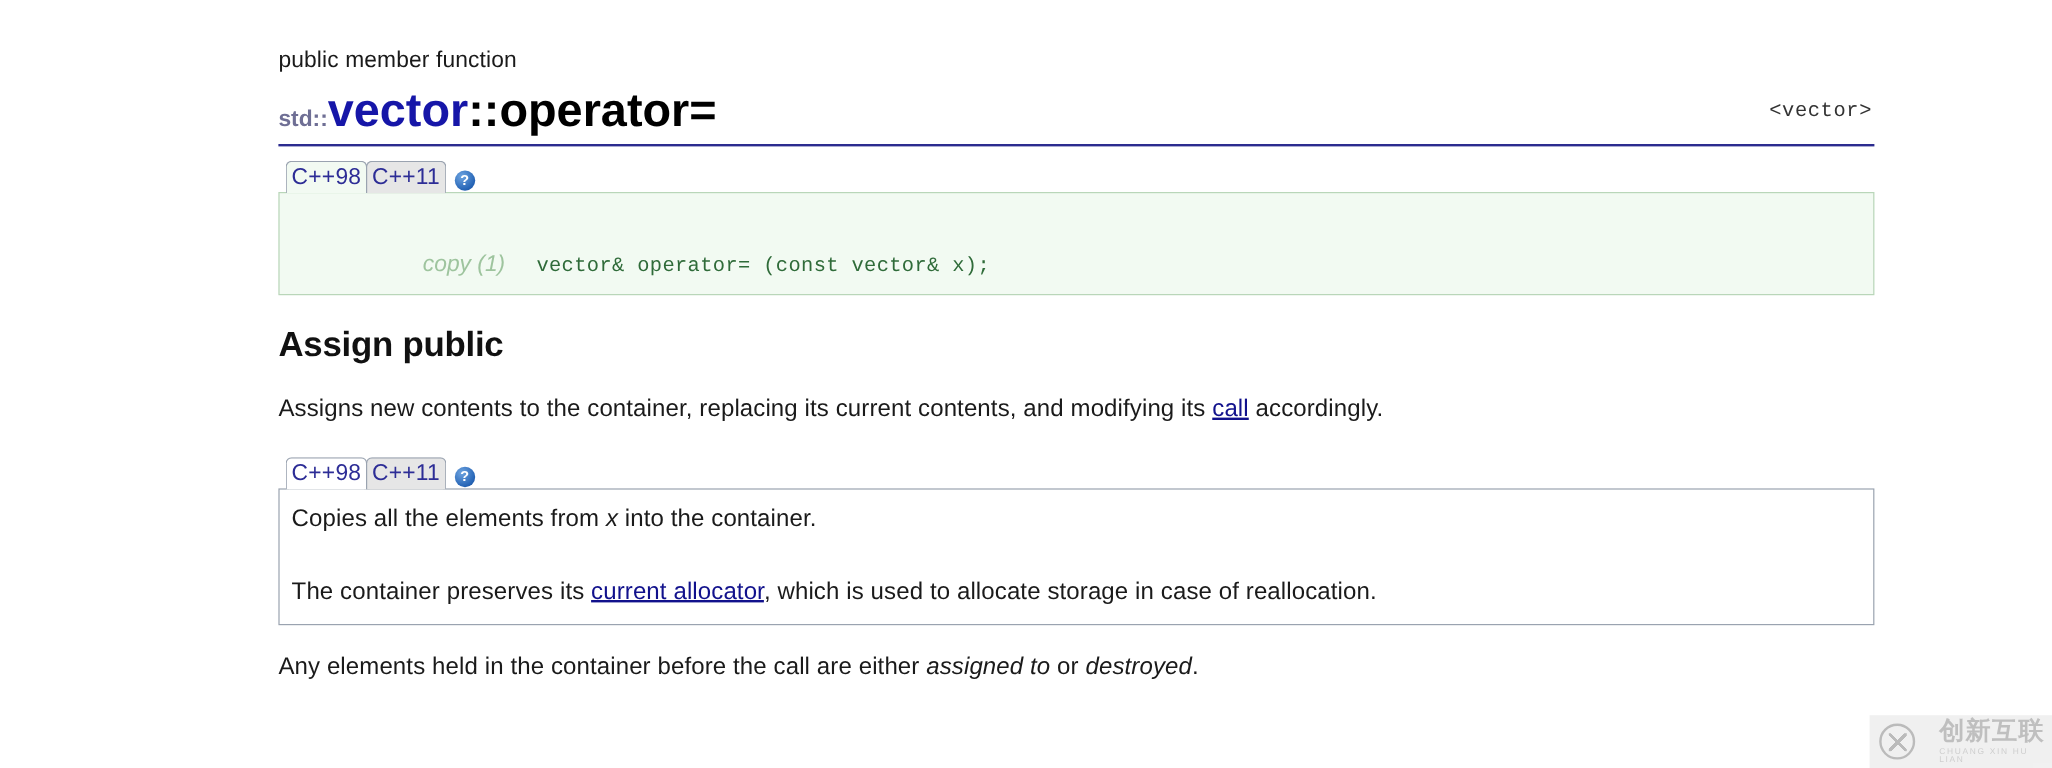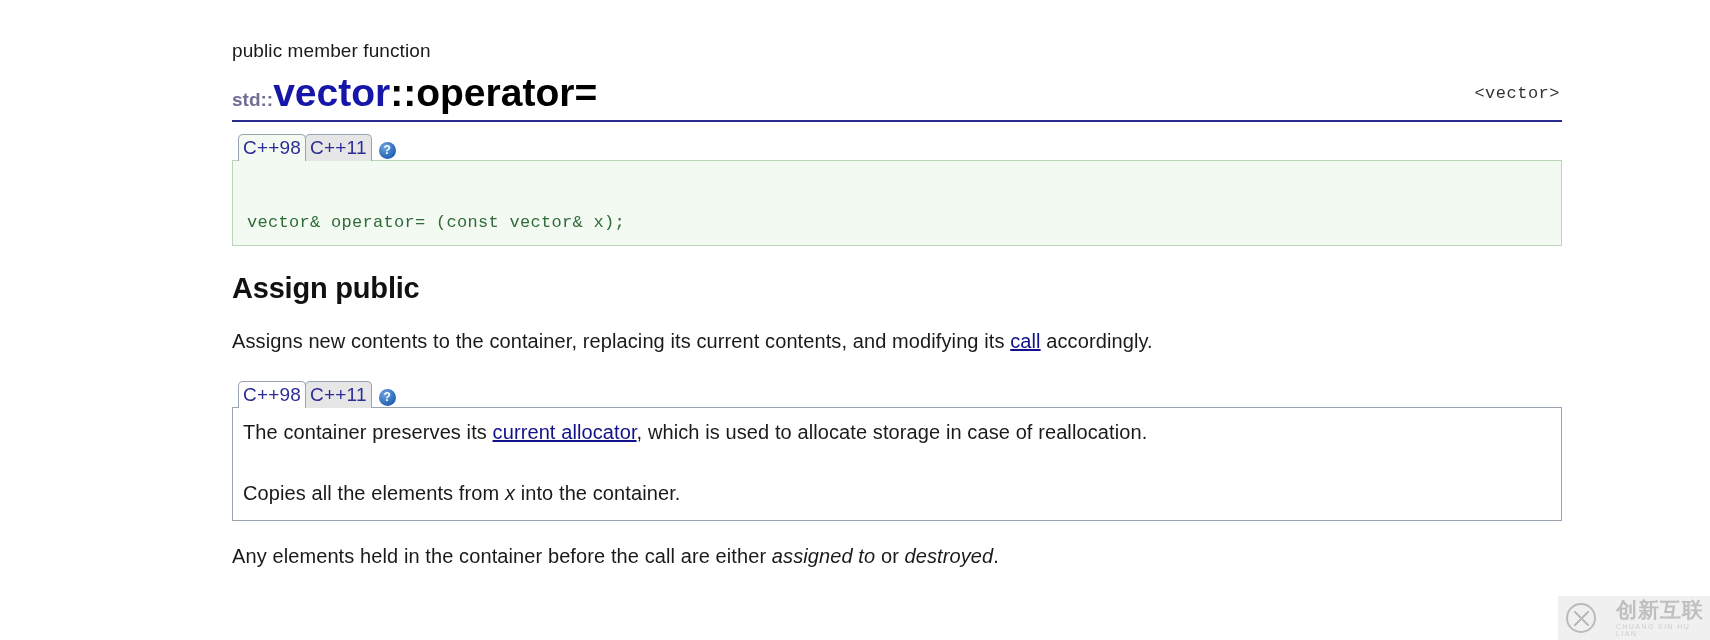--- a/index.html
+++ b/index.html
@@ -238,41 +238,42 @@
     </div>
 
     <div class="tabwrap">
       <div class="tabbar">
         <div class="tab green active">C++98</div>
         <div class="tab">C++11</div>
         <div class="infoicon">?</div>
       </div>
       <div class="panel green">
         <div class="sigrow">
+          <div class="signum">copy (1)</div>
           <div class="sigcode">vector&amp; operator= (const vector&amp; x);</div>
         </div>
       </div>
     </div>
 
     <h2 class="section">Assign public</h2>
 
     <p class="body"><span>Assigns new contents to the container, replacing its current contents, and modifying its </span><a class="link" href="#">call</a><span> accordingly.</span></p>
 
     <div class="spacer-sm"></div>
 
     <div class="tabwrap">
       <div class="tabbar">
         <div class="tab active">C++98</div>
         <div class="tab">C++11</div>
         <div class="infoicon">?</div>
       </div>
       <div class="panel plain">
         <div class="panelbody">
+          <p><span>Copies all the elements from </span><em>x</em><span> into the container.</span></p>
           <p><span>The container preserves its </span><a class="link" href="#">current allocator</a><span>, which is used to allocate storage in case of reallocation.</span></p>
-          <p><span>Copies all the elements from </span><em>x</em><span> into the container.</span></p>
         </div>
       </div>
     </div>
 
     <p class="body"><span>Any elements held in the container before the call are either </span><em>assigned to</em><span> or </span><em>destroyed</em><span>.</span></p>
 
   </div>
 
   <div class="watermark">
     <div class="wm-logo"></div>

